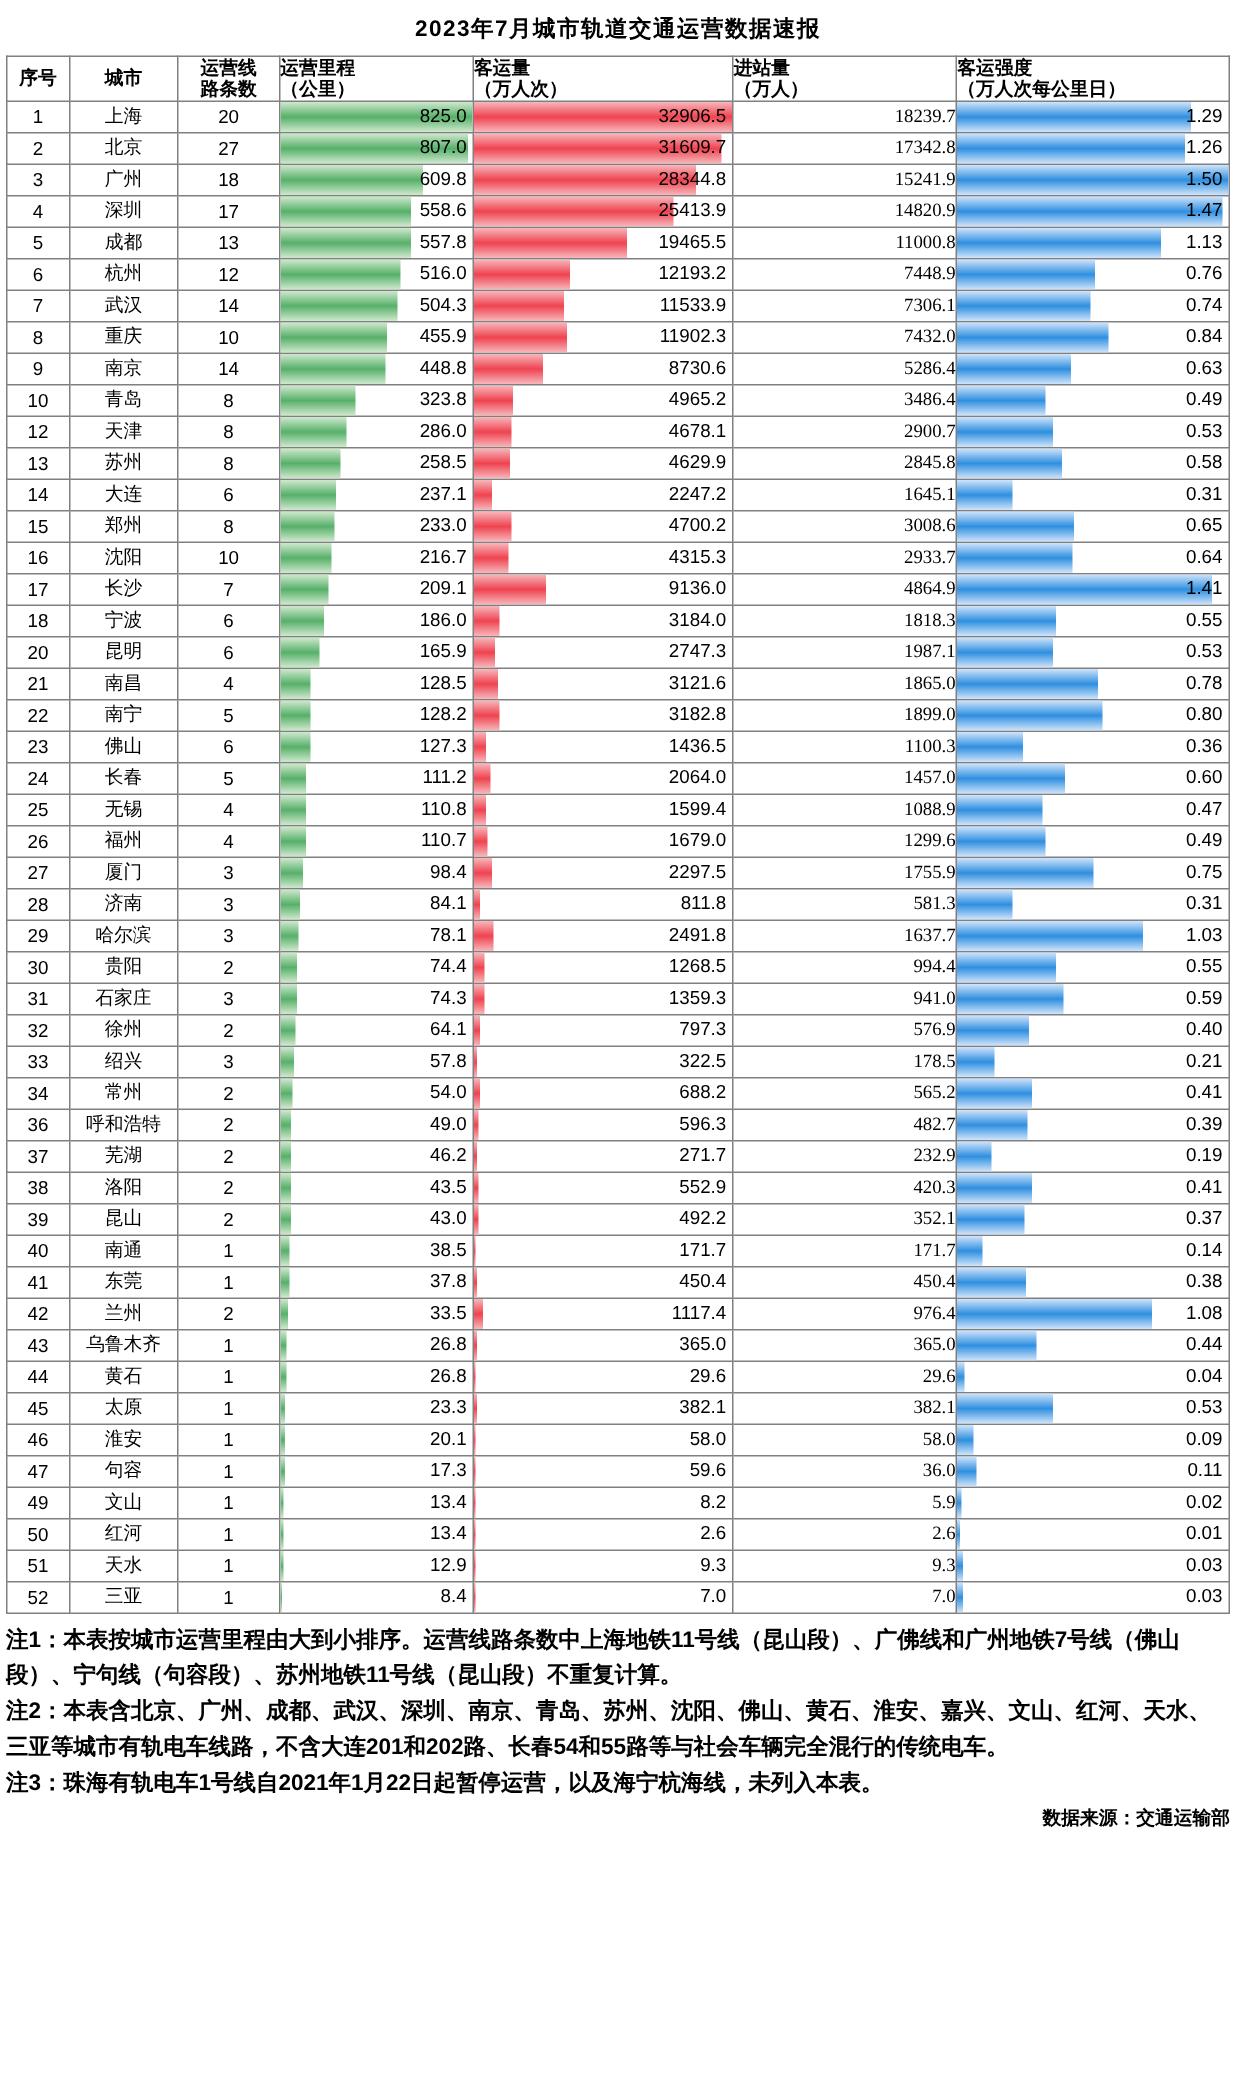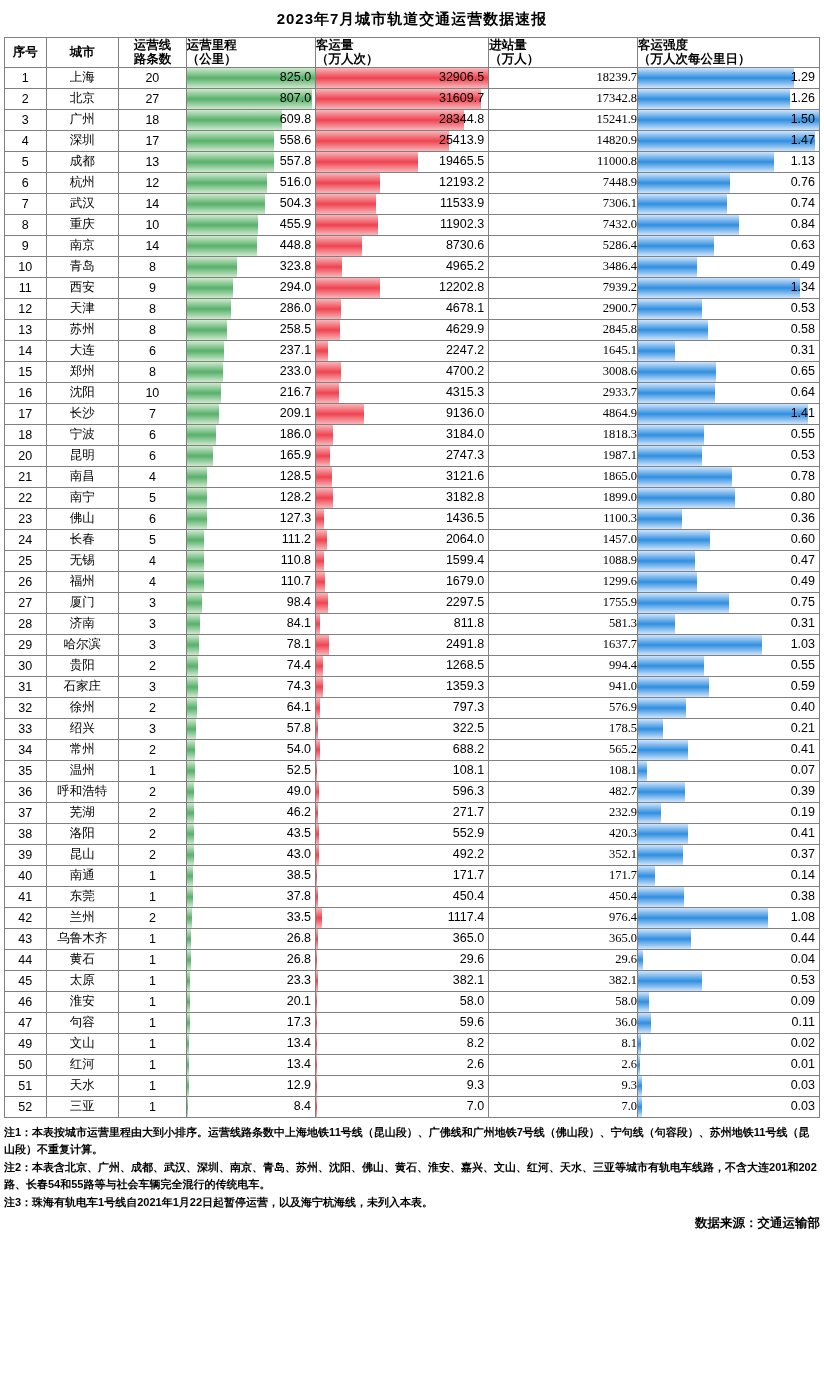--- a/index.html
+++ b/index.html
@@ -53,21 +53,21 @@
 
   .km .barfill{background:linear-gradient(to bottom,#cfe9cd,#57b06a,#cfe9cd);}
   .pass .barfill{background:linear-gradient(to bottom,#f7b7bb,#ef4350,#f7b7bb);}
   .int .barfill{background:linear-gradient(to bottom,#cfe4fb,#2f8fe0,#cfe4fb);}
 
   td.num{text-align:right;padding-right:4px;font-family:Liberation Serif, serif;}
   td.ctr{text-align:center;}
 
   .notes{
     width:816px;margin:6px auto 0 auto;
-    font-size:11px;line-height:1.55;
+    font-size:15px;line-height:1.55;
     font-weight:bold;
   }
   .notes p{margin:0 0 1px 0;}
   .src{text-align:right;font-weight:bold;font-size:12.5px;margin-top:4px;}
 </style>
 </head>
 <body>
 
 <div class="page">
 
@@ -275,38 +275,20 @@
             <div class="barfill" style="width: 15.09%;"></div>
             <span class="barval">4965.2</span>
           </td>
           <td class="num">3486.4</td>
           <td class="barcell int">
             <div class="barfill" style="width: 32.67%;"></div>
             <span class="barval">0.49</span>
           </td>
         </tr>
         <tr>
-          <td class="ctr">11</td>
-          <td class="ctr">西安</td>
-          <td class="ctr">9</td>
-          <td class="barcell km">
-            <div class="barfill" style="width: 35.64%;"></div>
-            <span class="barval">294.0</span>
-          </td>
-          <td class="barcell pass">
-            <div class="barfill" style="width: 37.08%;"></div>
-            <span class="barval">12202.8</span>
-          </td>
-          <td class="num">7939.2</td>
-          <td class="barcell int">
-            <div class="barfill" style="width: 89.33%;"></div>
-            <span class="barval">1.34</span>
-          </td>
-        </tr>
-        <tr>
           <td class="ctr">12</td>
           <td class="ctr">天津</td>
           <td class="ctr">8</td>
           <td class="barcell km">
             <div class="barfill" style="width: 34.67%;"></div>
             <span class="barval">286.0</span>
           </td>
           <td class="barcell pass">
             <div class="barfill" style="width: 14.22%;"></div>
             <span class="barval">4678.1</span>
@@ -689,38 +671,20 @@
             <div class="barfill" style="width: 2.09%;"></div>
             <span class="barval">688.2</span>
           </td>
           <td class="num">565.2</td>
           <td class="barcell int">
             <div class="barfill" style="width: 27.33%;"></div>
             <span class="barval">0.41</span>
           </td>
         </tr>
         <tr>
-          <td class="ctr">35</td>
-          <td class="ctr">温州</td>
-          <td class="ctr">1</td>
-          <td class="barcell km">
-            <div class="barfill" style="width: 6.36%;"></div>
-            <span class="barval">52.5</span>
-          </td>
-          <td class="barcell pass">
-            <div class="barfill" style="width: 0.8%;"></div>
-            <span class="barval">108.1</span>
-          </td>
-          <td class="num">108.1</td>
-          <td class="barcell int">
-            <div class="barfill" style="width: 4.67%;"></div>
-            <span class="barval">0.07</span>
-          </td>
-        </tr>
-        <tr>
           <td class="ctr">36</td>
           <td class="ctr">呼和浩特</td>
           <td class="ctr">2</td>
           <td class="barcell km">
             <div class="barfill" style="width: 5.94%;"></div>
             <span class="barval">49.0</span>
           </td>
           <td class="barcell pass">
             <div class="barfill" style="width: 1.81%;"></div>
             <span class="barval">596.3</span>
@@ -934,21 +898,21 @@
           <td class="ctr">文山</td>
           <td class="ctr">1</td>
           <td class="barcell km">
             <div class="barfill" style="width: 1.62%;"></div>
             <span class="barval">13.4</span>
           </td>
           <td class="barcell pass">
             <div class="barfill" style="width: 0.8%;"></div>
             <span class="barval">8.2</span>
           </td>
-          <td class="num">8.1</td>
+          <td class="num">5.9</td>
           <td class="barcell int">
             <div class="barfill" style="width: 1.33%;"></div>
             <span class="barval">0.02</span>
           </td>
         </tr>
         <tr>
           <td class="ctr">50</td>
           <td class="ctr">红河</td>
           <td class="ctr">1</td>
           <td class="barcell km">

